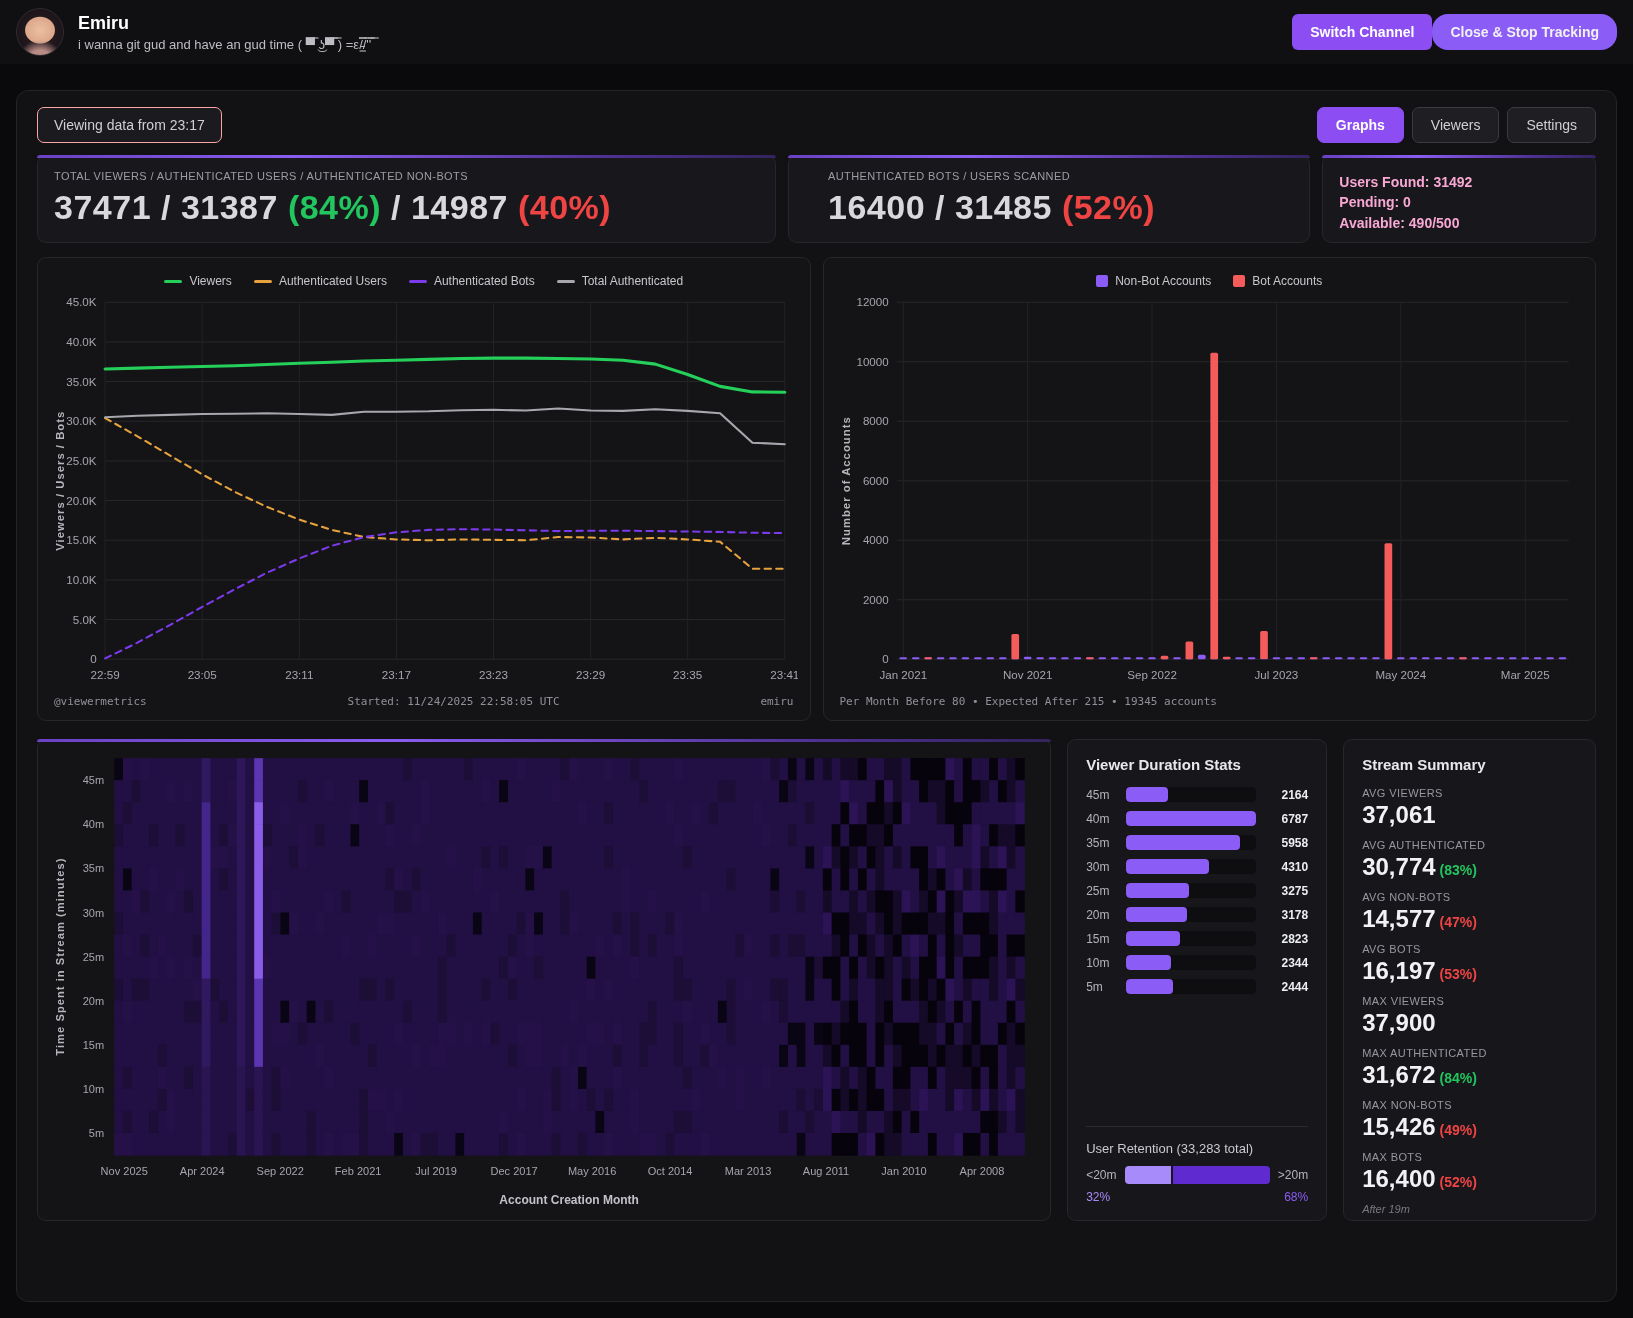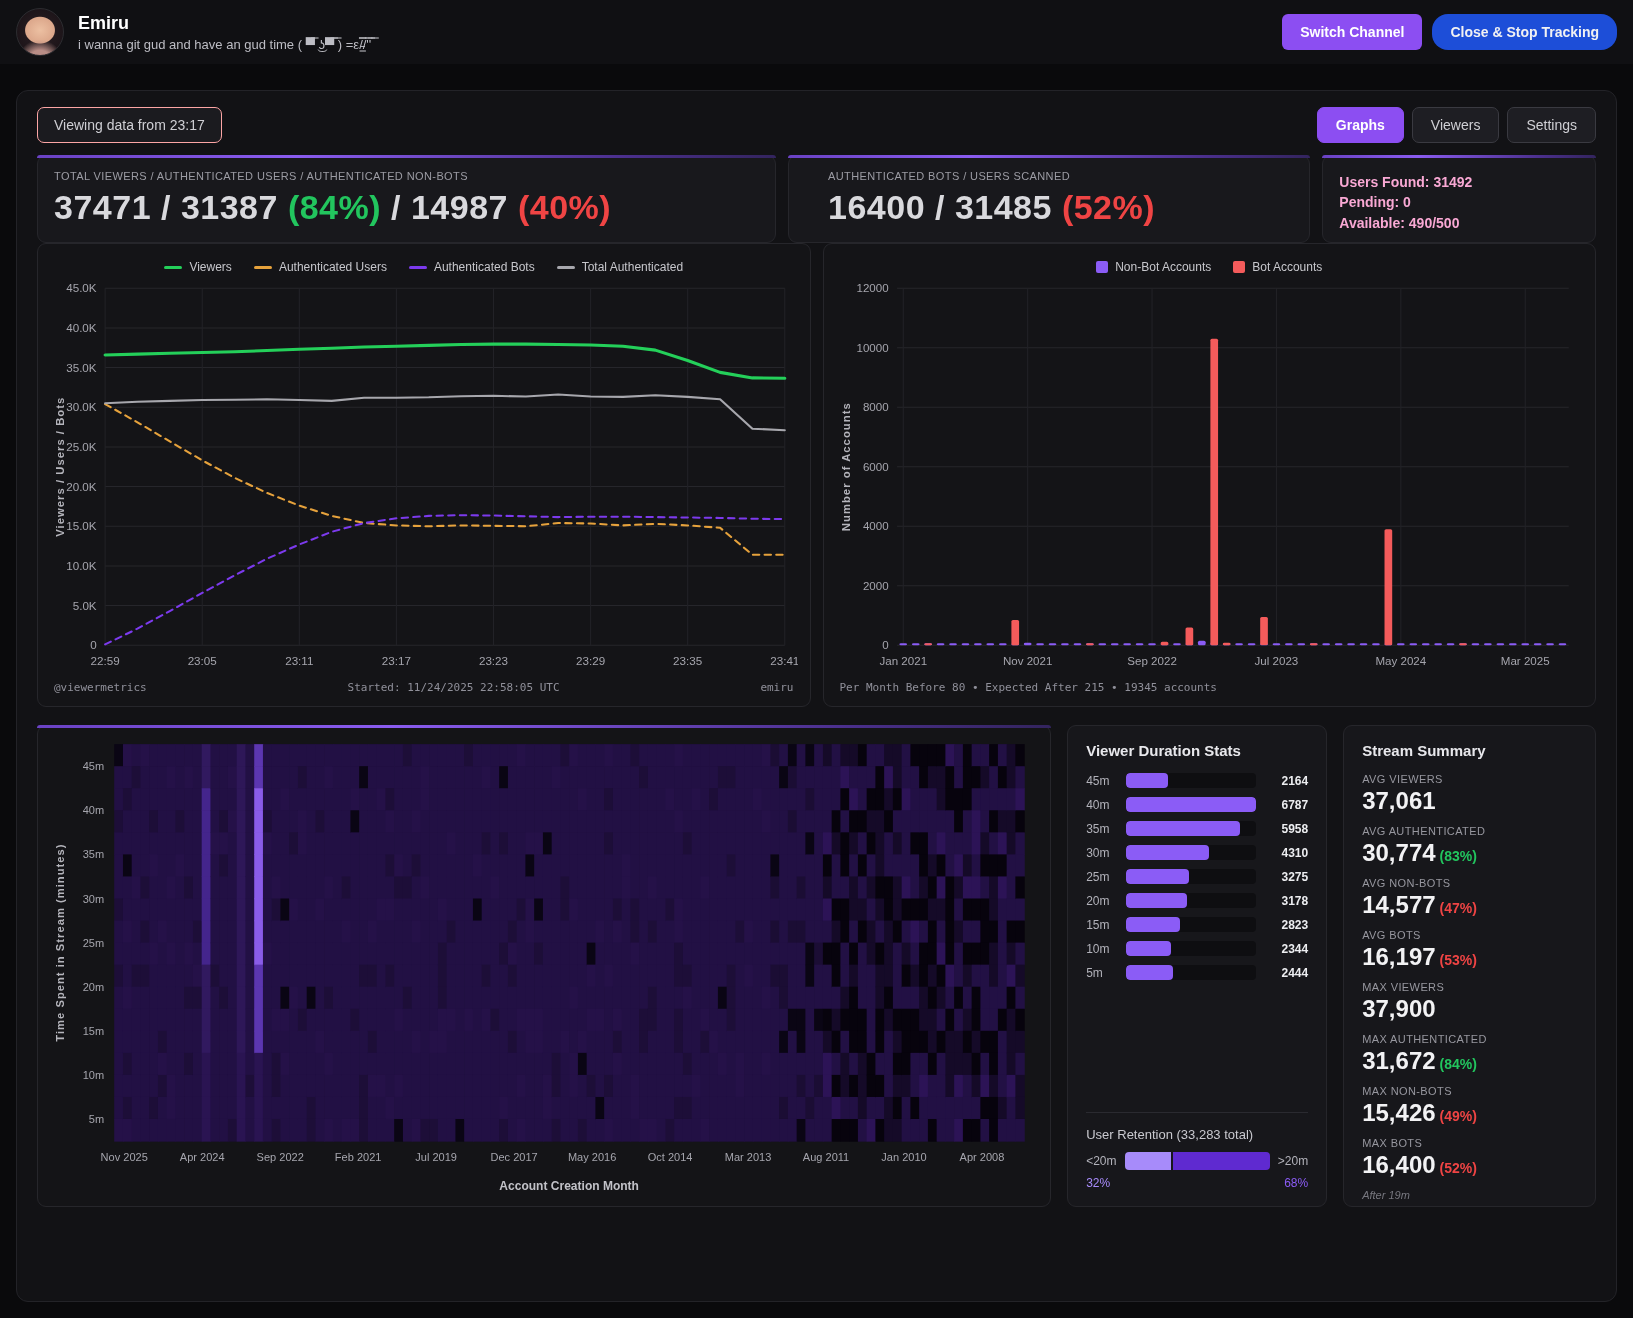--- a/index.html
+++ b/index.html
@@ -9,40 +9,40 @@
   .topbar { height:64px; display:flex; align-items:center; padding:0 16px; background:#101013; }
   .avatar { width:48px; height:48px; border-radius:50%; flex:0 0 48px;
     background:
       radial-gradient(circle at 50% 118%, #b98d86 0 22%, transparent 40%),
       radial-gradient(ellipse 58% 52% at 50% 46%, #ecc0a2 0%, #dca78b 54%, rgba(0,0,0,0) 58%),
       radial-gradient(circle at 50% 50%, #2a1f24 0%, #181115 100%);
     border:1px solid #2c2c30; }
   .chan-meta { margin-left:14px; }
   .chan-name { font-size:18px; font-weight:bold; color:#ffffff; }
   .chan-status { font-size:13px; color:#bdbdc4; margin-top:3px; }
-  .topbar-actions { margin-left:auto; display:flex; gap:10px; }
+  .topbar-actions { margin-left:auto; display:flex; }
   .btn { border:none; border-radius:6px; font-size:14px; font-weight:bold; padding:10px 18px; cursor:pointer; font-family:inherit; }
   .btn-purple { background:#8c4ef2; color:#fff; }
-  .btn-gray { background:#1d4ed8; color:#f1f1f3;border-radius:16px; }
+  .btn-gray { background:#8b5cf6; color:#f1f1f3;border-radius:16px; }
 
   
   .panel { margin:26px 16px 16px; height:1212px; background:#121215; border:1px solid #232328; border-radius:12px; padding:16px 20px 20px; }
 
   .toolbar { display:flex; align-items:center; justify-content:space-between; margin-bottom:12px; }
   .chip { background:#1b1b1f; border:1px solid #fca5a5; color:#cfcfd4; font-size:14px; border-radius:7px; padding:9px 16px; cursor:pointer; font-family:inherit; }
   .tabs { display:flex; gap:8px; }
   .tab { border-radius:7px; font-size:14px; padding:9px 18px; cursor:pointer; font-family:inherit; background:#1e1e23; border:1px solid #3a3a41; color:#cfcfd4; }
   .tab.active { background:#8c4ef2; border-color:#8c4ef2; color:#fff; font-weight:bold; }
 
   .card { background:#18181c; border:1px solid #26262b; border-radius:9px; position:relative; }
   .card.accent::before { content:""; position:absolute; top:-1px; left:-1px; right:-1px; height:3px; border-radius:9px 9px 0 0;
     background:linear-gradient(90deg,#6a42c4 0%,#8a5cf0 35%,#4a2f8c 80%,#33245e 100%); }
 
   
-  .stats-row { display:flex; gap:12px; height:88px; }
+  .stats-row { display:flex; gap:12px; height:88px; margin-bottom:14px; }
   .stat-card { padding:14px 16px 10px; }
   .stat-card.w1 { flex:50 1 0; } .stat-card.w2 { flex:33 1 0;padding-left:39px; } .stat-card.w3 { flex:17 1 0; }
   .stat-label { font-size:11px; letter-spacing:.4px; color:#9c9ca4; margin-bottom:6px; }
   .stat-big { font-size:34px; font-weight:bold; color:#d9d9dd; letter-spacing:.5px; white-space:nowrap; }
   .pct-green { color:#22c55e; } .pct-red { color:#ef4444; }
   .info-lines { font-size:14px; font-weight:bold; color:#f9a8d4; line-height:1.45; padding-top:2px; }
 
   
   .charts-row { display:flex; gap:12px; height:464px; margin-bottom:18px; }
   .chart-card { flex:1 1 0; display:flex; flex-direction:column; padding:12px 12px 8px; background:#141417; }

